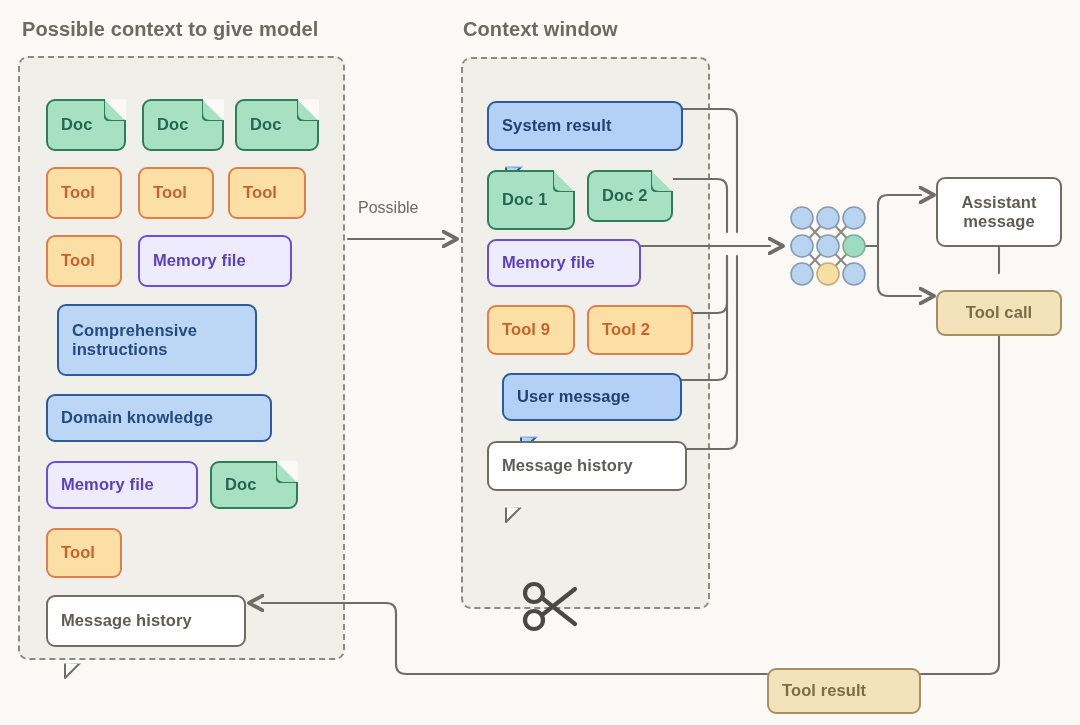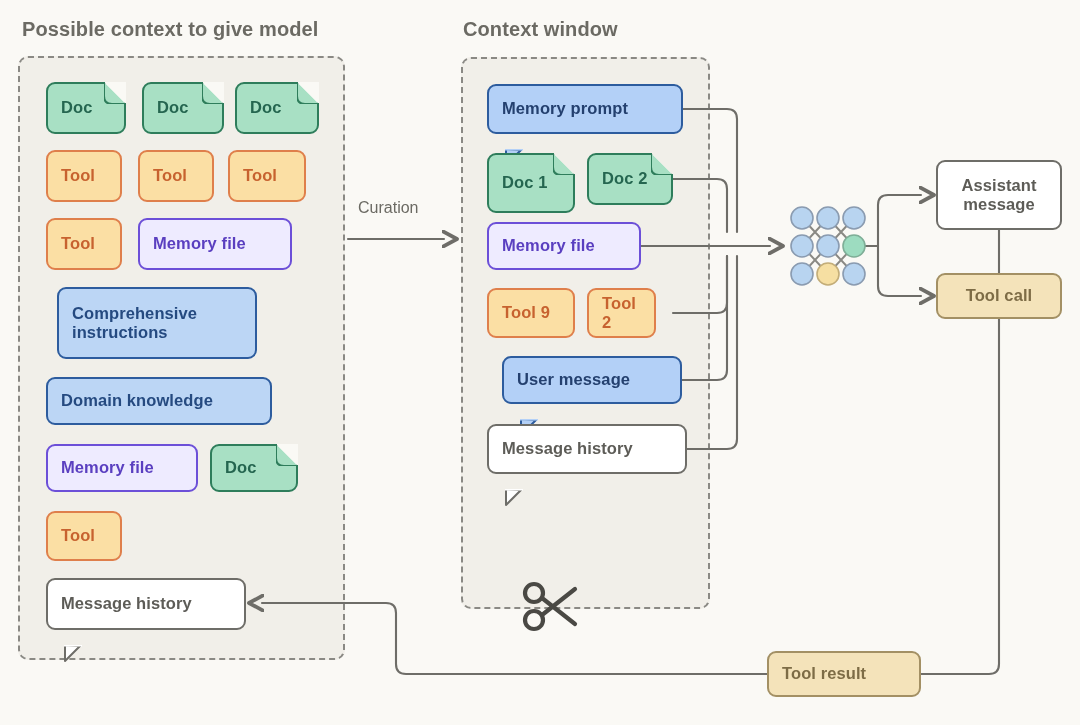--- a/index.html
+++ b/index.html
@@ -43,20 +43,21 @@
     border-style:solid;
     border-radius:9px;
     display:flex;
     align-items:center;
     font-size:16.5px;
     font-weight:700;
     letter-spacing:.1px;
     padding:17px 13px;
     white-space:pre-line;
     line-height:1.18;
+    margin-top:17px;
   }
 
   
   .t-doc   {background:#a8e0c4;border-color:#2e7d5b;color:#256650;}
   .t-tool  {background:#fbdfa4;border-color:#df7f4b;color:#c7622f;}
   .t-mem   {background:#eeebff;border-color:#6c4fd8;color:#5a3fc0;}
   .t-inst  {background:#bcd6f5;border-color:#2d5c9e;color:#254a80;}
   .t-sys   {background:#b3d0f7;border-color:#2d5c9e;color:#24406f;}
   .t-plain {background:#ffffff;border-color:#6e6d68;color:#5d5c57;}
   .t-call  {background:#f4e3ba;border-color:#a39064;color:#7d6c46;}
@@ -89,21 +90,21 @@
   #l-doc4 {left:210px;top:444px;width:88px;height:48px;}
   #l-tool5{left:46px; top:511px;width:76px;height:50px;}
   #l-msg  {left:46px; top:578px;width:200px;height:52px;}
 
   
   #c-sys  {left:487px;top:84px; width:196px;height:50px;}
   #c-doc1 {left:487px;top:153px;width:88px;height:60px;}
   #c-doc2 {left:587px;top:153px;width:86px;height:52px;}
   #c-mem  {left:487px;top:222px;width:154px;height:48px;}
   #c-tool1{left:487px;top:288px;width:88px;height:50px;}
-  #c-tool2{left:587px;top:288px;width:69px;height:50px;}
+  #c-tool2{left:587px;top:288px;width:106px;height:50px;}
   #c-user {left:502px;top:356px;width:180px;height:48px;}
   #c-hist {left:487px;top:424px;width:200px;height:50px;}
 
   
   #r-assist{left:936px;top:160px;width:126px;height:70px;justify-content:center;text-align:center;}
   #r-call  {left:936px;top:273px;width:126px;height:46px;justify-content:center;text-align:center;}
   #r-result{left:767px;top:651px;width:154px;height:46px;justify-content:center;text-align:center;}
 
   
   #curation-label{
@@ -151,21 +152,21 @@
       <path d="M767,674 L406,674 Q396,674 396,664 L396,613 Q396,603 386,603 L262,603" marker-end="url(#arw)"></path>
     </g>
   </svg>
 
   <div class="dashed-box" id="box-left"></div>
   <div class="dashed-box" id="box-ctx"></div>
 
   <div class="col-title" id="title-left">Possible context to give model</div>
   <div class="col-title" id="title-right">Context window</div>
 
-  <div id="curation-label">Curation</div>
+  <div id="curation-label">Possible</div>
 
   <div class="card t-doc" id="l-doc1">
     <span>Doc</span>
     <span class="fold"><span class="tri-bg"></span>
       <svg width="22" height="22">
           <path d="M0.6,0.6 L21.4,21.4" stroke="none" fill="none"></path>
         <path d="M0,0 L22,22 L22,0 Z" fill="#faf9f5"></path>
         <path d="M0,0 L0,14 Q0,22 8,22 L22,22" fill="none" stroke="#2e7d5b" stroke-width="2" stroke-linecap="round"></path>
       </svg></span>
   </div>
@@ -224,21 +225,21 @@
     <span>Message history</span>
     <span class="tail">
       <svg width="26" height="18">
           <path d="M1,0 L1,16 L16,1 Z" fill="#ffffff" stroke="#6e6d68" stroke-width="2" stroke-linejoin="round"></path>
           <path d="M0,0 L18,0" stroke="#ffffff" stroke-width="3"></path>
         </svg>
     </span>
   </div>
 
   <div class="card t-sys" id="c-sys">
-    <span>Memory prompt</span>
+    <span>System result</span>
     <span class="tail">
       <svg width="26" height="18">
           <path d="M1,0 L1,16 L16,1 Z" fill="#b3d0f7" stroke="#2d5c9e" stroke-width="2" stroke-linejoin="round"></path>
           <path d="M0,0 L18,0" stroke="#b3d0f7" stroke-width="3"></path>
         </svg>
     </span>
   </div>
 
   <div class="card t-doc" id="c-doc1">
     <span>Doc 1</span>

